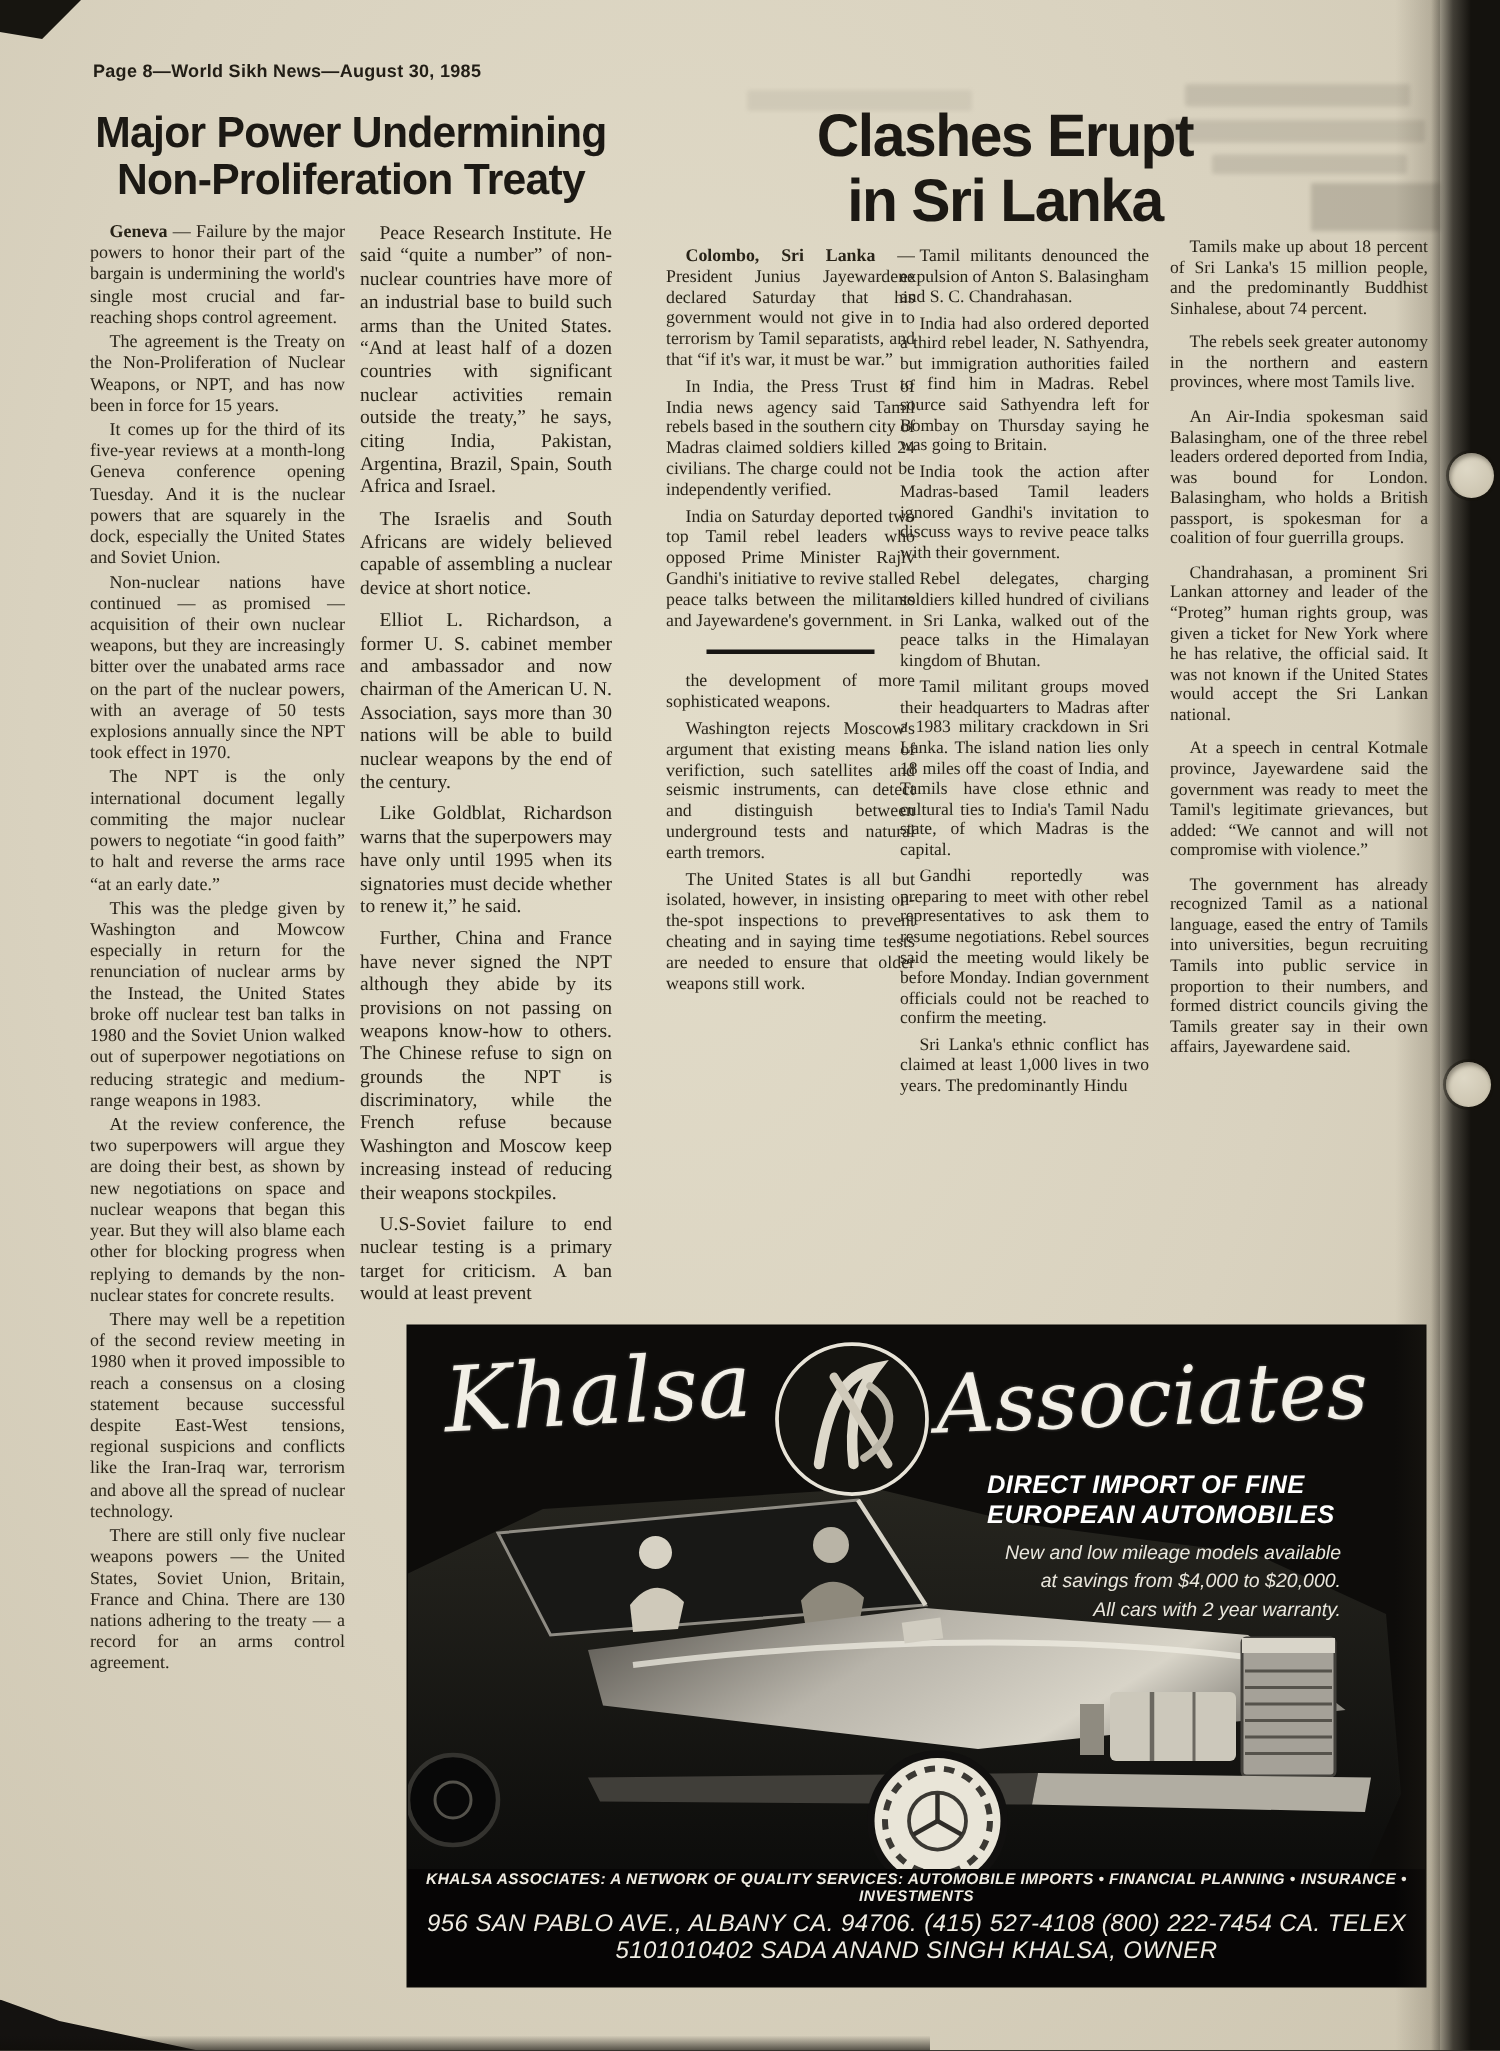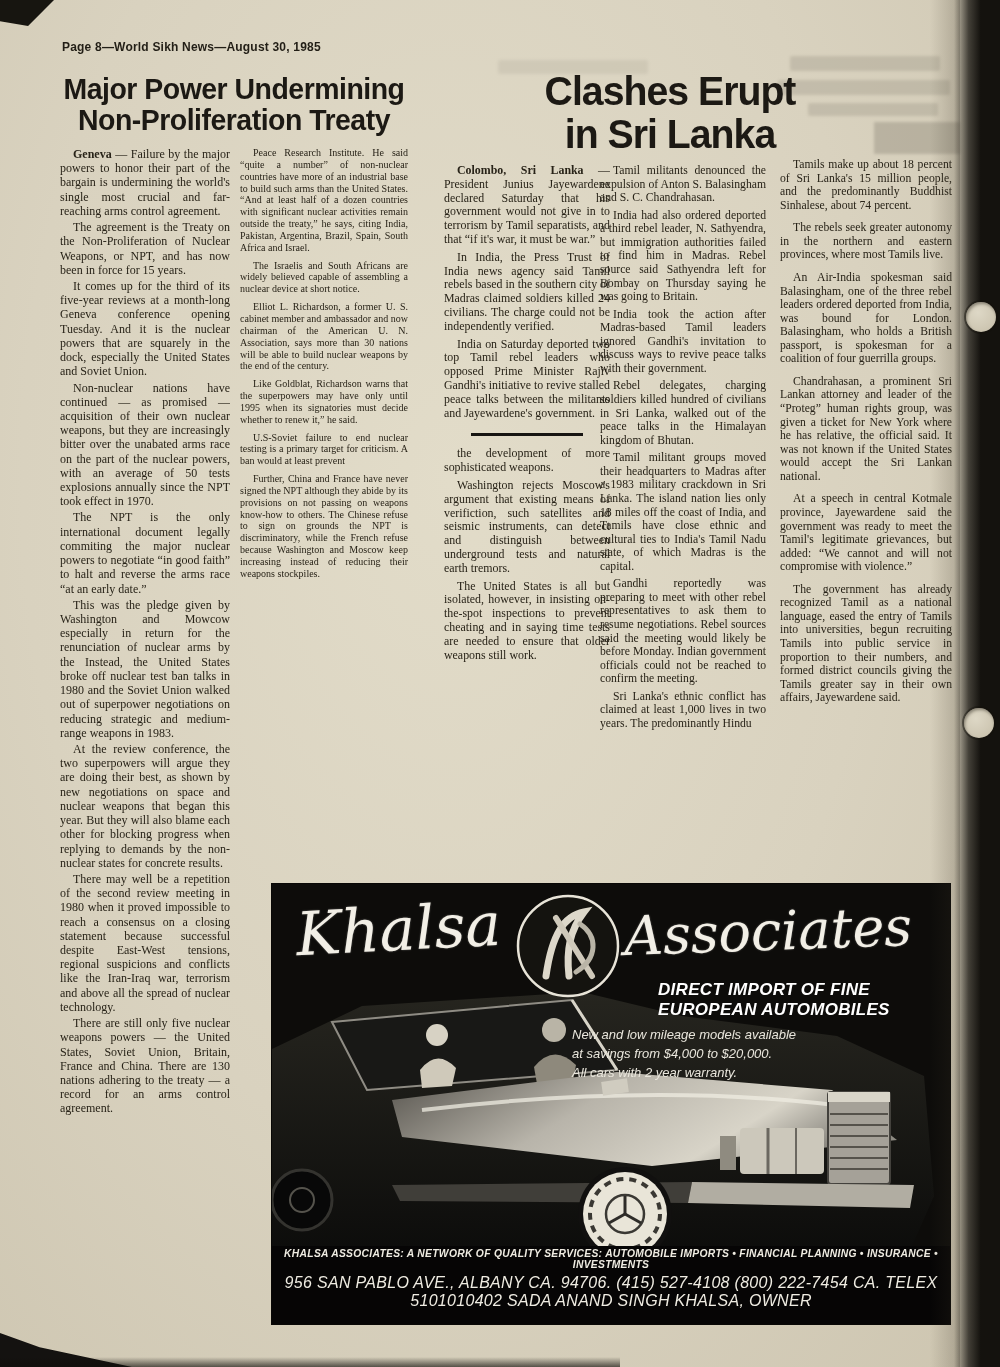--- a/index.html
+++ b/index.html
@@ -16,21 +16,21 @@
   
   .head{position:absolute;font-family:"Liberation Sans",sans-serif;font-weight:bold;
         color:#1c1914;text-align:center;line-height:1.08;}
   .head1{left:38px;top:74px;width:392px;font-size:29px;letter-spacing:-.5px;transform:scaleX(.98);}
   .head2{left:460px;top:70px;width:420px;font-size:40px;letter-spacing:-1px;transform:scaleX(.98);}
 
   
   .col{position:absolute;text-align:justify;color:#282318;overflow:hidden;}
   .col p{margin:0 0 2px;text-indent:13px;}
   .a1c1{left:60px;top:147px;width:170px;height:1192px;font-size:12px;line-height:1.185;}
-  .a1c2{left:240px;top:147px;width:168px;height:732px;font-size:10px;line-height:1.185;}
+  .a1c2{left:240px;top:147px;width:168px;height:732px;font-size:13px;line-height:1.185;}
   .a1c2 p{margin:0 0 6px;}
   .midcol{left:444px;top:164px;width:166px;height:716px;font-size:11.9px;line-height:1.16;}
   .midcol p{margin:0 0 4px;}
   .a2c2{left:600px;top:164px;width:166px;height:716px;font-size:11.7px;line-height:1.16;}
   .a2c2 p{margin:0 0 4px;}
   .a2c3{left:780px;top:158px;width:172px;height:724px;font-size:11.7px;line-height:1.16;}
   .a2c3 p{margin:0 0 9px;}
   .dl{font-weight:bold;margin-top:44px;}
   .lead{text-indent:13px;}
   .divider{width:112px;height:3px;background:#171512;margin:13px auto 11px auto;}
@@ -52,21 +52,21 @@
   .car{position:absolute;inset:0;z-index:1;}
   .brand{position:absolute;inset:0;z-index:2;pointer-events:none;}
   .script{position:absolute;font-family:"DejaVu Serif",serif;font-style:italic;color:#f2efe6;
           text-shadow:0 0 2px rgba(255,255,250,.35);}
   .s1{left:24px;top:10px;font-size:60px;transform:rotate(-3deg);}
   .s2{left:352px;top:16px;font-size:54px;transform:rotate(-2deg);}
   .emblem{position:absolute;left:240px;top:2px;width:112px;height:120px;}
   .tagline{position:absolute;left:386px;top:96px;z-index:2;
            font-family:"Liberation Sans",sans-serif;font-style:italic;font-weight:bold;
            font-size:17px;color:#ffffff;line-height:1.2;letter-spacing:.3px;}
-  .subs{position:absolute;left:300px;top:142px;width:322px;z-index:2;
+  .subs{position:absolute;left:300px;top:142px;width:322px;z-index:2;text-align:right;
         font-family:"Liberation Sans",sans-serif;font-style:italic;font-size:13px;
         color:#e9e6dc;line-height:1.45;}
   .ad-footer{position:absolute;left:10px;right:10px;bottom:14px;z-index:3;text-align:center;
              font-family:"Liberation Sans",sans-serif;font-style:italic;color:#efece2;}
   .f1{font-size:10.3px;font-weight:bold;letter-spacing:.3px;}
   .f2{font-size:16px;margin-top:4px;letter-spacing:.3px;}
 
   
   .strip{position:absolute;top:0;right:0;width:46px;height:100%;z-index:5;
          background:linear-gradient(to right, rgba(18,16,12,0) 0, rgba(18,16,12,.75) 32%, #14120e 58%);}
@@ -106,40 +106,40 @@
       <div>Major Power Undermining</div>
       <div>Non-Proliferation Treaty</div>
     </div>
 
     <div class="head head2">
       <div>Clashes Erupt</div>
       <div>in Sri Lanka</div>
     </div>
 
     <div class="col a1c1">
-      <p class="lead"><span class="dl">Geneva</span><span> — Failure by the major powers to honor their part of the bargain is undermining the world's single most crucial and far-reaching arms control agreement.</span></p>
+      <p class="lead"><span class="dl">Geneva</span><span> — Failure by the major powers to honor their part of the bargain is undermining the world's single most crucial and far-reaching shops control agreement.</span></p>
       <div>
           <p>The agreement is the Treaty on the Non-Proliferation of Nuclear Weapons, or NPT, and has now been in force for 15 years.</p>
           <p>It comes up for the third of its five-year reviews at a month-long Geneva conference opening Tuesday. And it is the nuclear powers that are squarely in the dock, especially the United States and Soviet Union.</p>
           <p>Non-nuclear nations have continued — as promised — acquisition of their own nuclear weapons, but they are increasingly bitter over the unabated arms race on the part of the nuclear powers, with an average of 50 tests explosions annually since the NPT took effect in 1970.</p>
           <p>The NPT is the only international document legally commiting the major nuclear powers to negotiate “in good faith” to halt and reverse the arms race “at an early date.”</p>
           <p>This was the pledge given by Washington and Mowcow especially in return for the renunciation of nuclear arms by the Instead, the United States broke off nuclear test ban talks in 1980 and the Soviet Union walked out of superpower negotiations on reducing strategic and medium-range weapons in 1983.</p>
           <p>At the review conference, the two superpowers will argue they are doing their best, as shown by new negotiations on space and nuclear weapons that began this year. But they will also blame each other for blocking progress when replying to demands by the non-nuclear states for concrete results.</p>
           <p>There may well be a repetition of the second review meeting in 1980 when it proved impossible to reach a consensus on a closing statement because successful despite East-West tensions, regional suspicions and conflicts like the Iran-Iraq war, terrorism and above all the spread of nuclear technology.</p>
           <p>There are still only five nuclear weapons powers — the United States, Soviet Union, Britain, France and China. There are 130 nations adhering to the treaty — a record for an arms control agreement.</p>
         </div>
     </div>
 
     <div class="col a1c2">
         <p>Peace Research Institute. He said “quite a number” of non-nuclear countries have more of an industrial base to build such arms than the United States. “And at least half of a dozen countries with significant nuclear activities remain outside the treaty,” he says, citing India, Pakistan, Argentina, Brazil, Spain, South Africa and Israel.</p>
         <p>The Israelis and South Africans are widely believed capable of assembling a nuclear device at short notice.</p>
         <p>Elliot L. Richardson, a former U. S. cabinet member and ambassador and now chairman of the American U. N. Association, says more than 30 nations will be able to build nuclear weapons by the end of the century.</p>
         <p>Like Goldblat, Richardson warns that the superpowers may have only until 1995 when its signatories must decide whether to renew it,” he said.</p>
+        <p>Further, China and France have never signed the NPT although they abide by its provisions on not passing on weapons know-how to others. The Chinese refuse to sign on grounds the NPT is discriminatory, while the French refuse because Washington and Moscow keep increasing instead of reducing their weapons stockpiles.</p>
         <p>U.S-Soviet failure to end nuclear testing is a primary target for criticism. A ban would at least prevent</p>
-        <p>Further, China and France have never signed the NPT although they abide by its provisions on not passing on weapons know-how to others. The Chinese refuse to sign on grounds the NPT is discriminatory, while the French refuse because Washington and Moscow keep increasing instead of reducing their weapons stockpiles.</p>
       </div>
 
     <div class="col midcol">
       <div>
         <p class="lead"><span class="dl">Colombo, Sri Lanka</span><span> — President Junius Jayewardene declared Saturday that his government would not give in to terrorism by Tamil separatists, and that “if it's war, it must be war.”</span></p>
         <div>
             <p>In India, the Press Trust of India news agency said Tamil rebels based in the southern city of Madras claimed soldiers killed 24 civilians. The charge could not be independently verified.</p>
             <p>India on Saturday deported two top Tamil rebel leaders who opposed Prime Minister Rajiv Gandhi's initiative to revive stalled peace talks between the militants and Jayewardene's government.</p>
           </div>
       </div>

